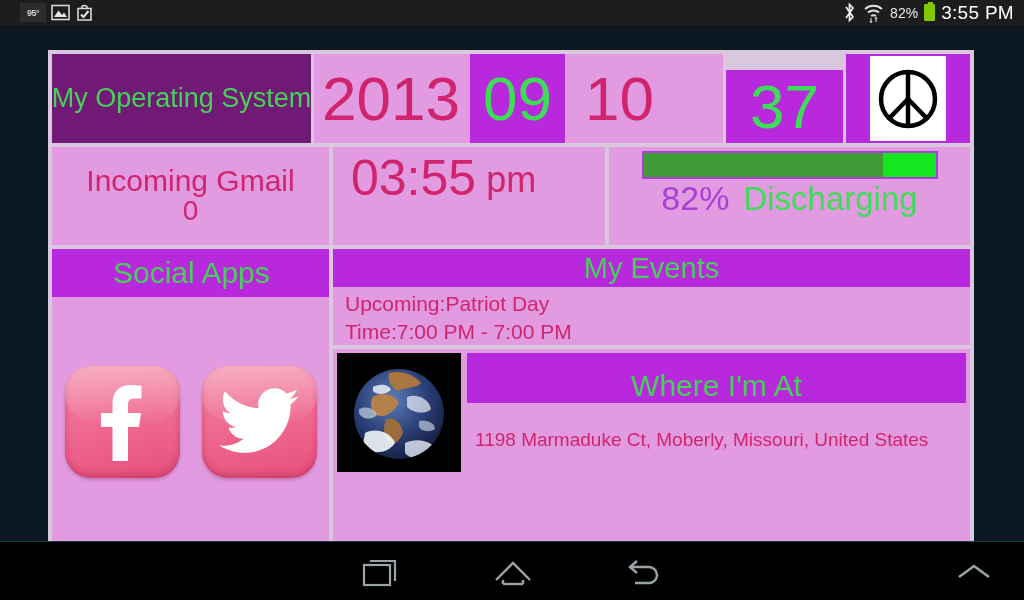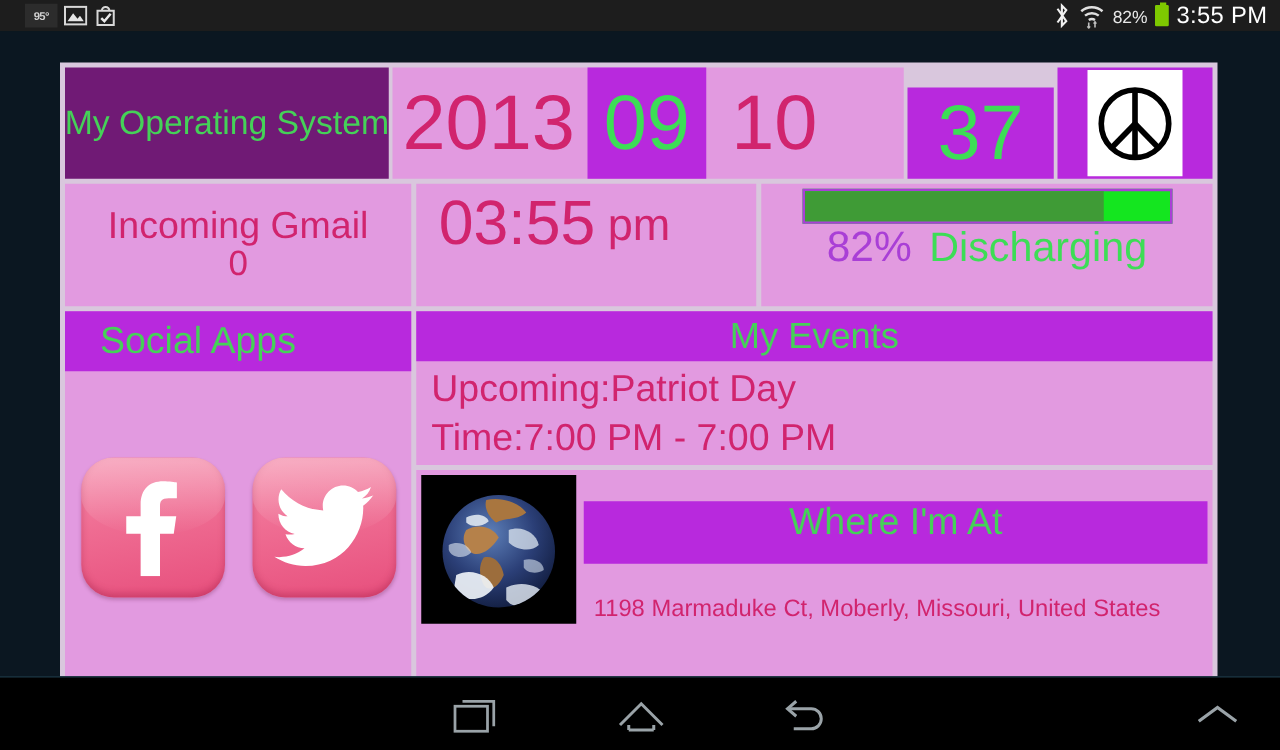--- a/index.html
+++ b/index.html
@@ -89,21 +89,21 @@
   }
   #gmail-title{ font-size:30px; line-height:1.05; }
   #gmail-count{ font-size:28px; line-height:1.1; }
 
   #social-cell{
     flex:1; background:#e29ae0; display:flex; flex-direction:column;
   }
   #social-hdr{
     height:48px; background:#b829dd; display:flex; align-items:center; padding-left:28px;
   }
-  #social-label{ color:#45d158; font-size:30px; }
+  #social-label{ color:#45d158; font-size:30px;margin-left:33px; }
   #social-icons{
     flex:1; display:flex; align-items:center; justify-content:center; gap:22px;
   }
   .app-icon{
     width:115px; height:112px; border-radius:26px; position:relative;
     background:linear-gradient(170deg,#f58aa9 0%,#ef6c92 45%,#e74f7d 100%);
     box-shadow:inset 0 -3px 6px rgba(150,20,60,.35), 0 2px 3px rgba(90,20,50,.25);
     display:flex; align-items:center; justify-content:center; overflow:hidden;
   }
   .app-icon:before{
@@ -128,39 +128,39 @@
   #batt-bar-outer{
     width:296px; height:28px; background:#14e61f; border:2px solid #a93fd6;
     margin-top:2px; position:relative;
   }
   #batt-bar-fill{ height:100%; background:#3f9b36; }
   #batt-status-row{ display:flex; align-items:baseline; gap:14px; margin-top:2px; }
   #batt-pct{ font-size:34px; color:#a93fd6; line-height:1; }
   #batt-state{ font-size:33px; color:#3ddd56; line-height:1; }
 
   #events-cell{
-    height:123px; background:#e29ae0; display:flex; flex-direction:column;
+    height:96px; background:#e29ae0; display:flex; flex-direction:column;
   }
   #events-hdr{
     height:40px; background:#b829dd; display:flex; align-items:center; justify-content:center;
   }
   #events-title{ color:#45d158; font-size:29px; }
   #events-body{ padding:3px 0 0 12px; }
-  .event-line{ color:#d1246e; font-size:30px; line-height:1.3; }
+  .event-line{ color:#d1246e; font-size:21px; line-height:1.3; }
 
   #loc-cell{
     flex:1; background:#e29ae0; display:flex; padding:4px;
   }
   #loc-globe{
     width:124px; height:119px; background:#000;
     display:flex; align-items:center; justify-content:center; flex:none;
   }
   #loc-right{ flex:1; display:flex; flex-direction:column; padding-left:6px; }
   #loc-hdr{
-    height:50px; background:#b829dd; display:flex; align-items:flex-start; justify-content:center;margin-top:21px;
+    height:50px; background:#b829dd; display:flex; align-items:flex-end; justify-content:center;
   }
   #loc-title{ color:#45d158; font-size:30px; }
   #loc-addr{
     color:#d1246e; font-size:19px; padding:26px 0 0 8px;
   }
 
   
   #navbar{
     position:absolute; left:0; top:541px; width:1024px; height:59px;
     background:#000000; border-top:1px solid #1e3b4a;

